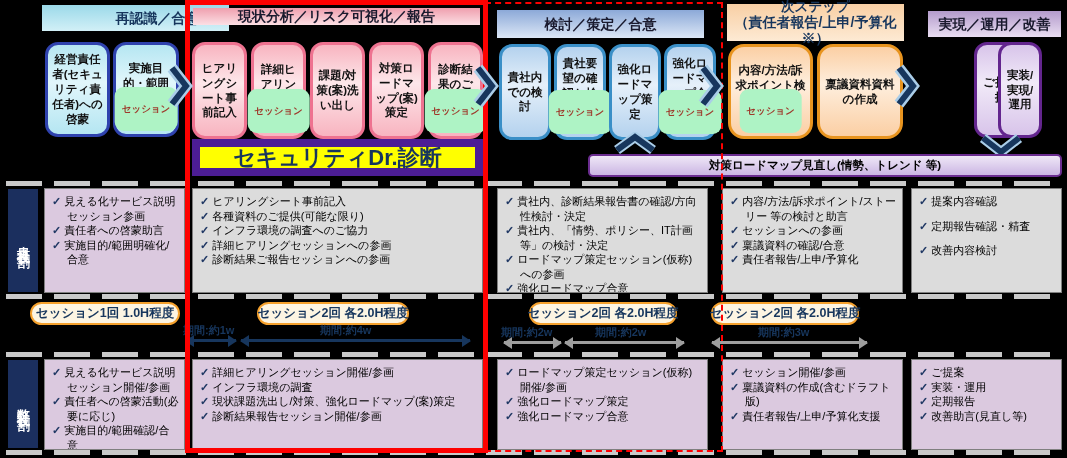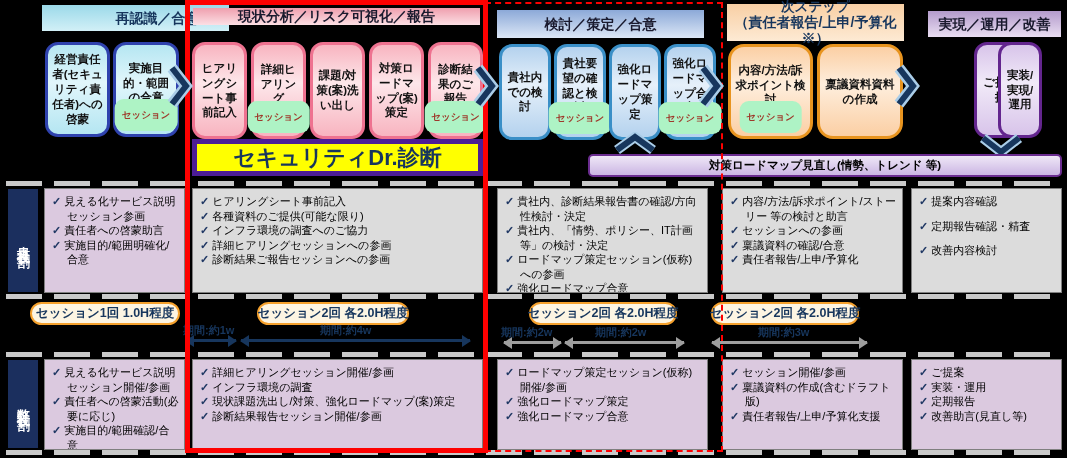--- a/index.html
+++ b/index.html
@@ -20,31 +20,31 @@
   .box{position:absolute;box-sizing:border-box;border-radius:13px;display:flex;align-items:center;
        justify-content:center;text-align:center;font-weight:700;font-size:11.5px;line-height:1.3;
        color:#111;padding:4px 3px;}
   .box.has-badge{padding-bottom:17px;}
   .b-cyan  {border:3px solid #2f42ae;background:linear-gradient(180deg,#b5e6f2 0%,#e1f6fb 42%,#b5e6f2 100%);}
   .b-pink  {border:3px solid #ee7290;background:linear-gradient(180deg,#f8b4c0 0%,#fde7ea 42%,#f8b4c0 100%);}
   .b-blue  {border:3px solid #3a8fc7;background:linear-gradient(180deg,#b4d2ee 0%,#e6f0fa 42%,#b4d2ee 100%);}
   .b-orange{border:3px solid #e8941f;background:linear-gradient(180deg,#fbcfa4 0%,#feeedd 42%,#fbcfa4 100%);}
   .b-purple{border:3px solid #63258e;background:linear-gradient(180deg,#d8c4ea 0%,#f1eaf8 42%,#d8c4ea 100%);}
   .badge{position:absolute;bottom:3px;left:50%;transform:translateX(-50%);background:#aef3c5;
-         color:#9e392b;font-size:9.5px;font-weight:700;padding:10px 7px;border-radius:9px;white-space:nowrap;}
+         color:#9e392b;font-size:9.5px;font-weight:700;padding:16px 7px;border-radius:9px;white-space:nowrap;}
 
   
   .red-solid{position:absolute;left:185px;top:0;width:303px;height:453px;box-sizing:border-box;
              border:5px solid #fe0000;z-index:7;pointer-events:none;}
   .red-dashed{position:absolute;left:485px;top:2px;width:238px;height:450px;box-sizing:border-box;
               border:2px dashed #fe0000;z-index:7;pointer-events:none;}
 
   
   .banner{position:absolute;left:192px;top:139px;width:291px;height:37px;box-sizing:border-box;
-          background:#ffff00;border:5px solid #4c1d95;display:flex;align-items:center;justify-content:center;
+          background:#ffff00;border:8px solid #4c1d95;display:flex;align-items:center;justify-content:center;
           font-size:22px;font-weight:700;color:#17365d;z-index:3;}
   .pbar{position:absolute;left:588px;top:154px;width:474px;height:23px;box-sizing:border-box;
         background:linear-gradient(180deg,#efe7f7 0%,#cbb6e3 100%);border:2px solid #6b2d90;border-radius:5px;
         display:flex;align-items:center;justify-content:center;font-size:11.5px;font-weight:700;color:#000;z-index:2;}
 
   
   .dashline{position:absolute;left:6px;width:1056px;height:5px;
             background:repeating-linear-gradient(90deg,#c9c9c9 0 36px,#000 36px 48px);}
   .rolelabel{position:absolute;left:8px;width:30px;background:#1b2f5e;color:#fff;display:flex;
              align-items:center;justify-content:center;writing-mode:vertical-rl;text-orientation:upright;

